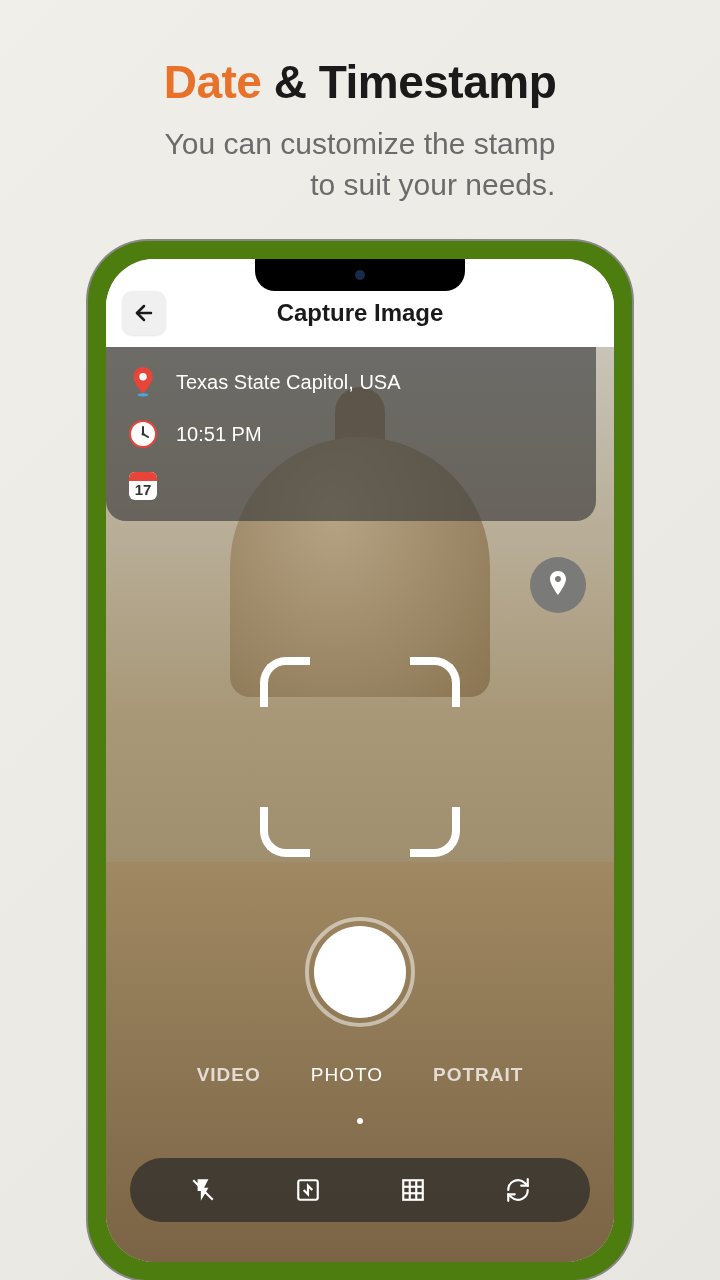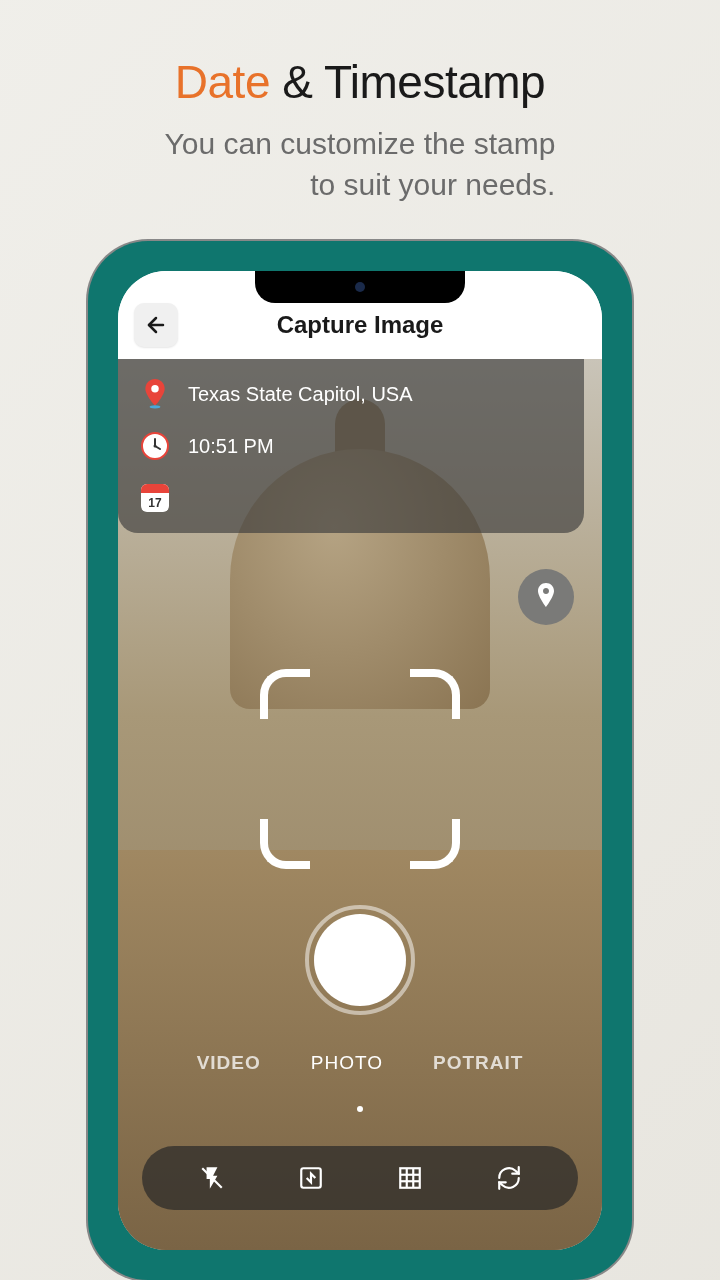--- a/index.html
+++ b/index.html
@@ -1,23 +1,23 @@
 <!DOCTYPE html>
 <html><head>
 <meta charset="utf-8">
 <style>
 *{margin:0;padding:0;box-sizing:border-box;font-family:-apple-system,BlinkMacSystemFont,'Segoe UI',sans-serif}
 body{width:720px;height:1280px;background:#f5f5f3;overflow:hidden;position:relative}
 .bg-overlay{position:absolute;inset:0;background:linear-gradient(135deg,#e8e5dc 0%,#d4cfc2 100%);opacity:.4;z-index:0}
 .content{position:relative;z-index:1;display:flex;flex-direction:column;align-items:center;height:100%}
-.headline{text-align:center;margin-top:55px;font-weight:400;font-size:46px;letter-spacing:-.5px}
+.headline{text-align:center;margin-top:55px;font-weight:700;font-size:46px;letter-spacing:-.5px}
 .headline .accent{color:#e8722a}
 .headline .rest{color:#1a1a1a}
 .subtitle{text-align:right;font-size:30px;color:#6b6b6b;margin-top:15px;line-height:1.35;font-weight:400}
-.phone{margin-top:36px;width:544px;height:1060px;background:#0f766e;border-radius:60px;padding:30px;position:relative;box-shadow:0 0 0 2px #888}
+.phone{margin-top:36px;width:544px;height:1060px;background:#4d7c0f;border-radius:60px;padding:18px;position:relative;box-shadow:0 0 0 2px #888}
 .screen{width:100%;height:100%;background:#fff;border-radius:48px;overflow:hidden;position:relative}
 .notch{position:absolute;top:0;left:50%;transform:translateX(-50%);width:210px;height:32px;background:#000;border-radius:0 0 20px 20px;z-index:10;display:flex;align-items:center;justify-content:center}
 .notch-cam{width:10px;height:10px;background:#1a2a4a;border-radius:50%}
 .appbar{height:88px;display:flex;align-items:center;justify-content:center;position:relative;background:#fff;padding-top:20px}
 .back-btn{position:absolute;left:16px;top:32px;width:44px;height:44px;background:#f0f0f0;border-radius:10px;display:flex;align-items:center;justify-content:center;cursor:pointer;box-shadow:0 1px 2px rgba(0,0,0,.1)}
 .app-title{font-size:24px;font-weight:700;color:#1a1a1a}
 .viewfinder{position:relative;height:calc(100% - 88px);background:linear-gradient(180deg,#c9c4b8 0%,#a89878 40%,#8a7658 100%);overflow:hidden}
 .building{position:absolute;inset:0}
 .dome{position:absolute;top:90px;left:50%;transform:translateX(-50%);width:260px;height:260px;background:radial-gradient(ellipse at 40% 30%,#b5a383,#8a7452);border-radius:130px 130px 20px 20px}
 .dome-top{position:absolute;top:40px;left:50%;transform:translateX(-50%);width:50px;height:60px;background:#9a8562;border-radius:25px 25px 5px 5px}
@@ -36,21 +36,21 @@
 .shutter{position:absolute;bottom:235px;left:50%;transform:translateX(-50%);width:110px;height:110px;border:4px solid rgba(255,255,255,.5);border-radius:50%;display:flex;align-items:center;justify-content:center;cursor:pointer}
 .shutter-inner{width:92px;height:92px;background:#fff;border-radius:50%}
 .modes{position:absolute;bottom:176px;left:0;right:0;display:flex;justify-content:center;gap:50px;align-items:center}
 .mode{color:rgba(255,255,255,.75);font-size:19px;font-weight:600;letter-spacing:1px;cursor:pointer}
 .mode.active{color:#fff;font-weight:400}
 .mode-dot{position:absolute;bottom:138px;left:50%;transform:translateX(-50%);width:6px;height:6px;background:#fff;border-radius:50%}
 .toolbar{position:absolute;bottom:40px;left:24px;right:24px;height:64px;background:rgba(40,40,40,.7);border-radius:32px;display:flex;align-items:center;justify-content:space-around;padding:0 20px}
 .tool-btn{width:40px;height:40px;display:flex;align-items:center;justify-content:center;cursor:pointer}
 .cal-icon{width:28px;height:28px;background:#fff;border-radius:6px;position:relative;display:flex;align-items:flex-end;justify-content:center;padding-bottom:2px}
 .cal-icon::before{content:'';position:absolute;top:0;left:0;right:0;height:9px;background:#e8443a;border-radius:6px 6px 0 0}
-.cal-day{font-size:12px;font-weight:700;color:#333;z-index:1}
+.cal-day{font-size:15px;font-weight:700;color:#333;z-index:1}
 </style>
 </head>
 <body>
 
 <div class="bg-overlay"></div>
 <div class="content">
   <h1 class="headline">
     <span class="accent">Date</span><span class="rest"> &amp; Timestamp</span>
   </h1>
   <p class="subtitle" style="white-space:pre-line">You can customize the stamp

